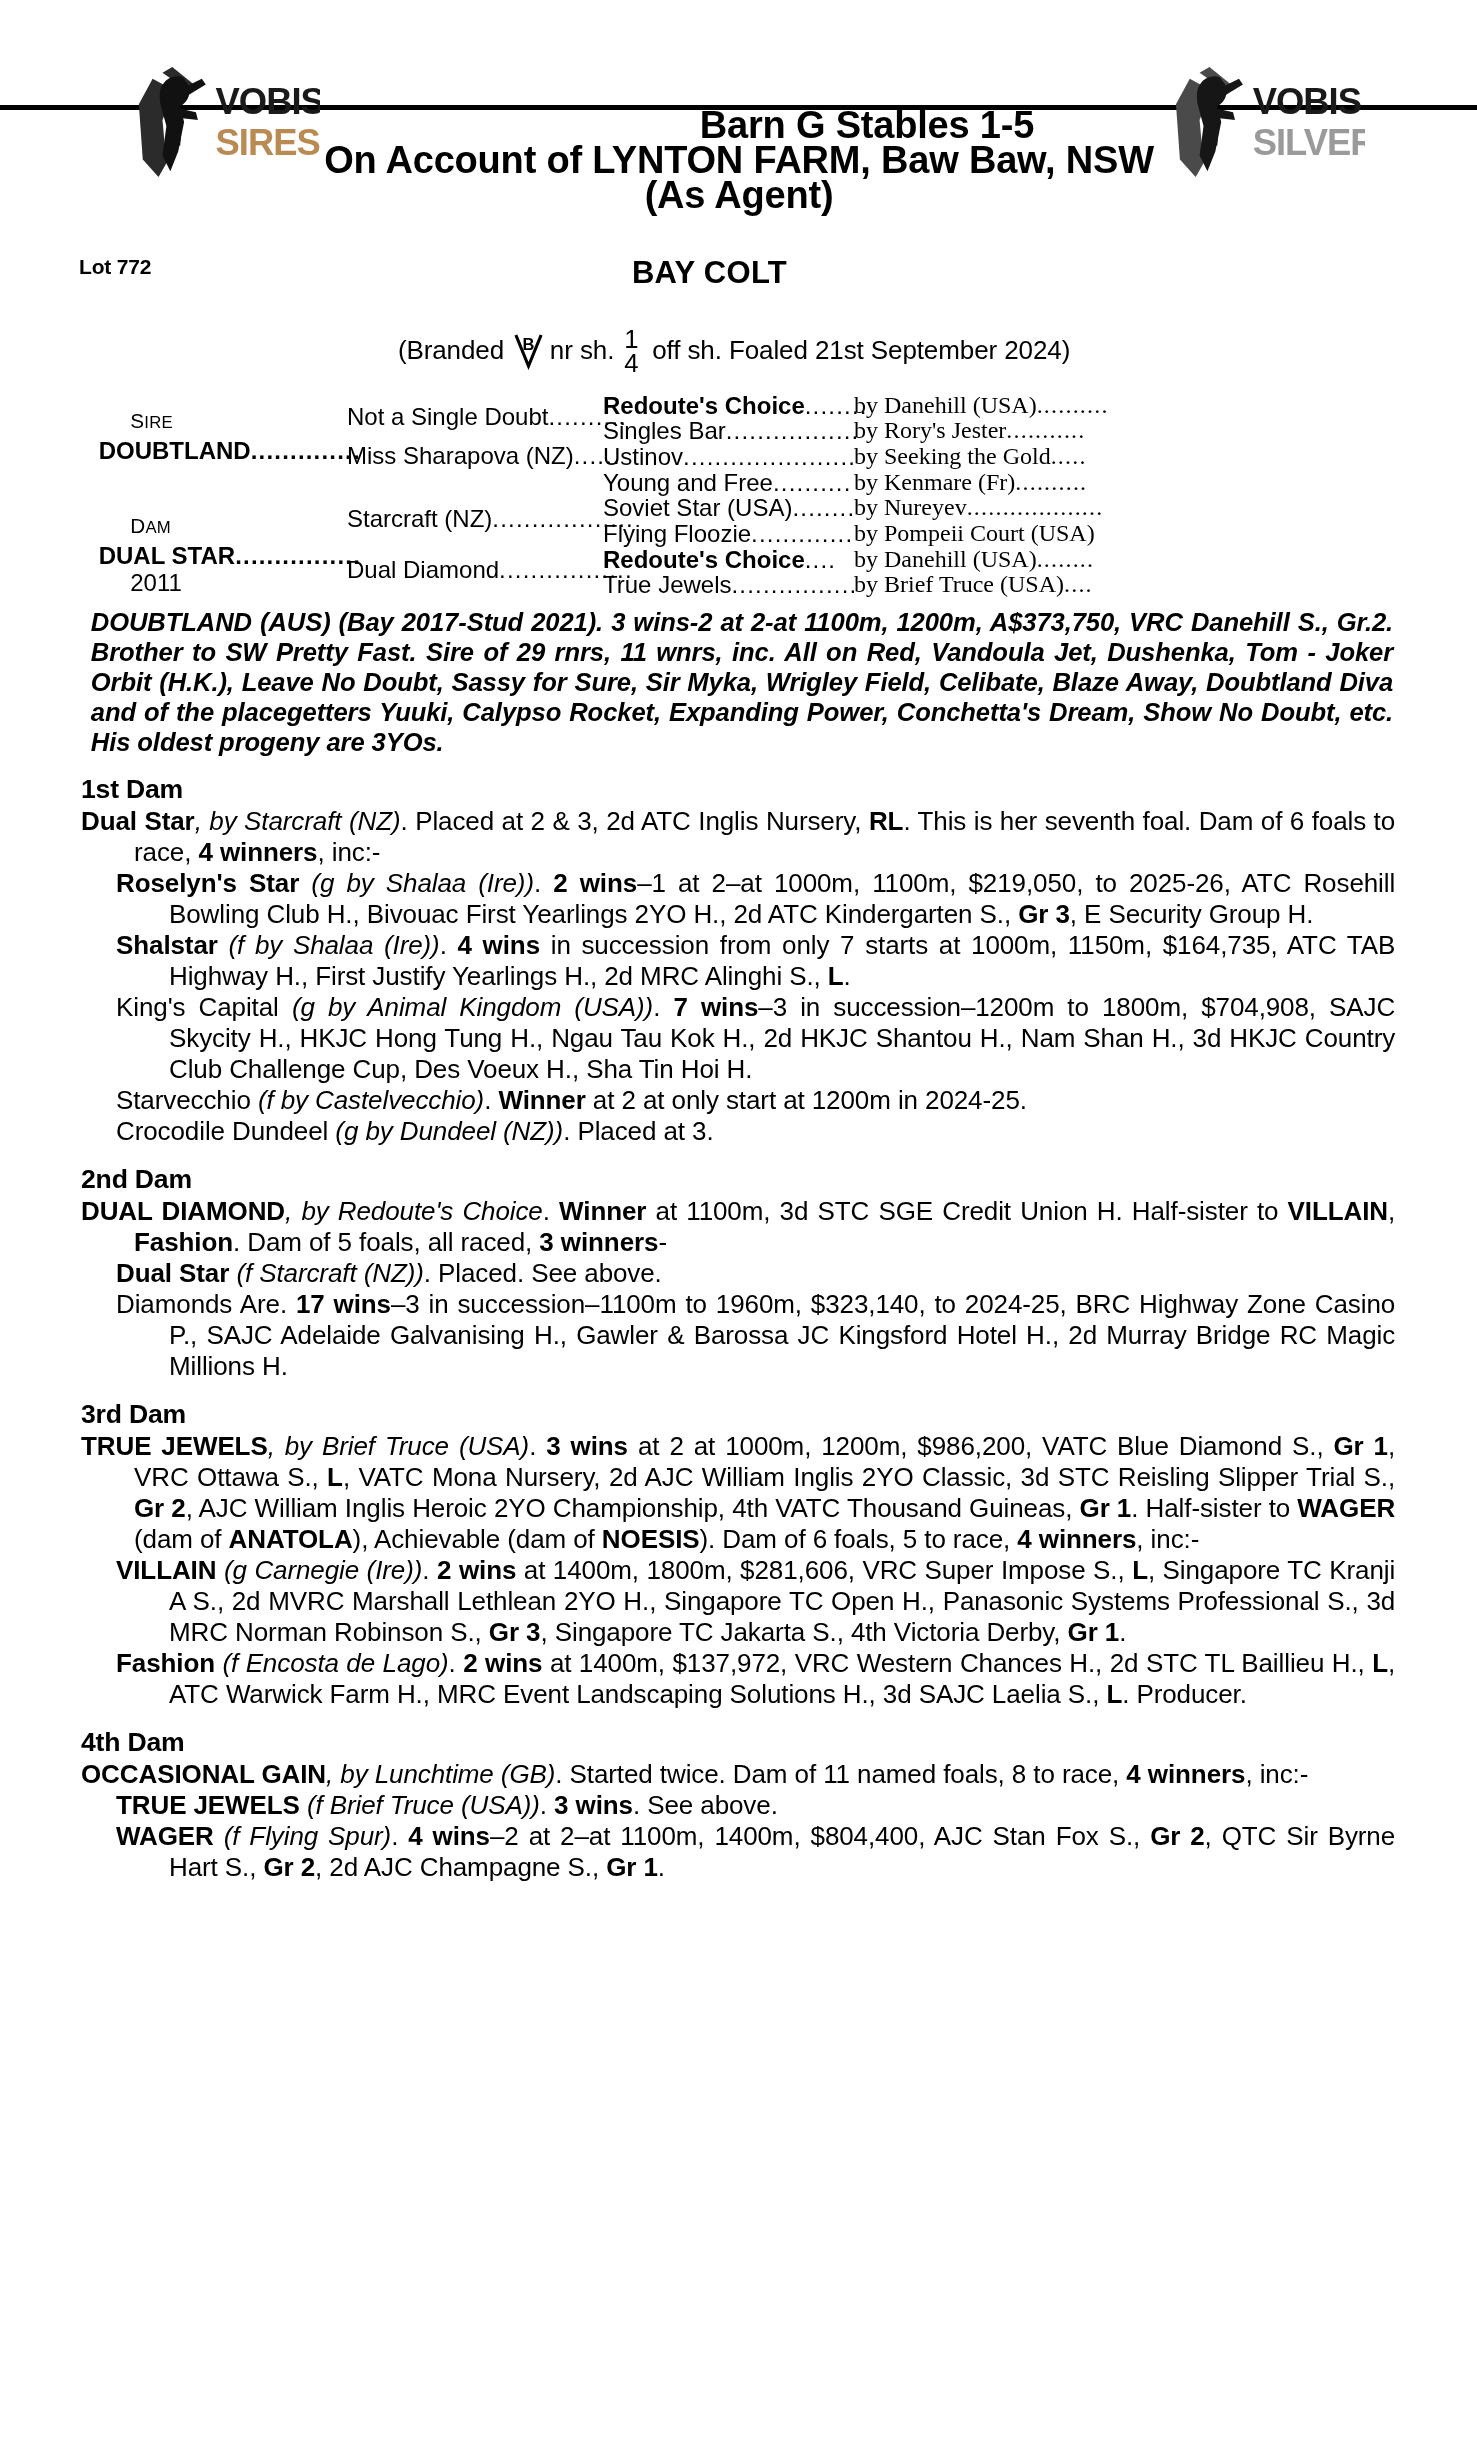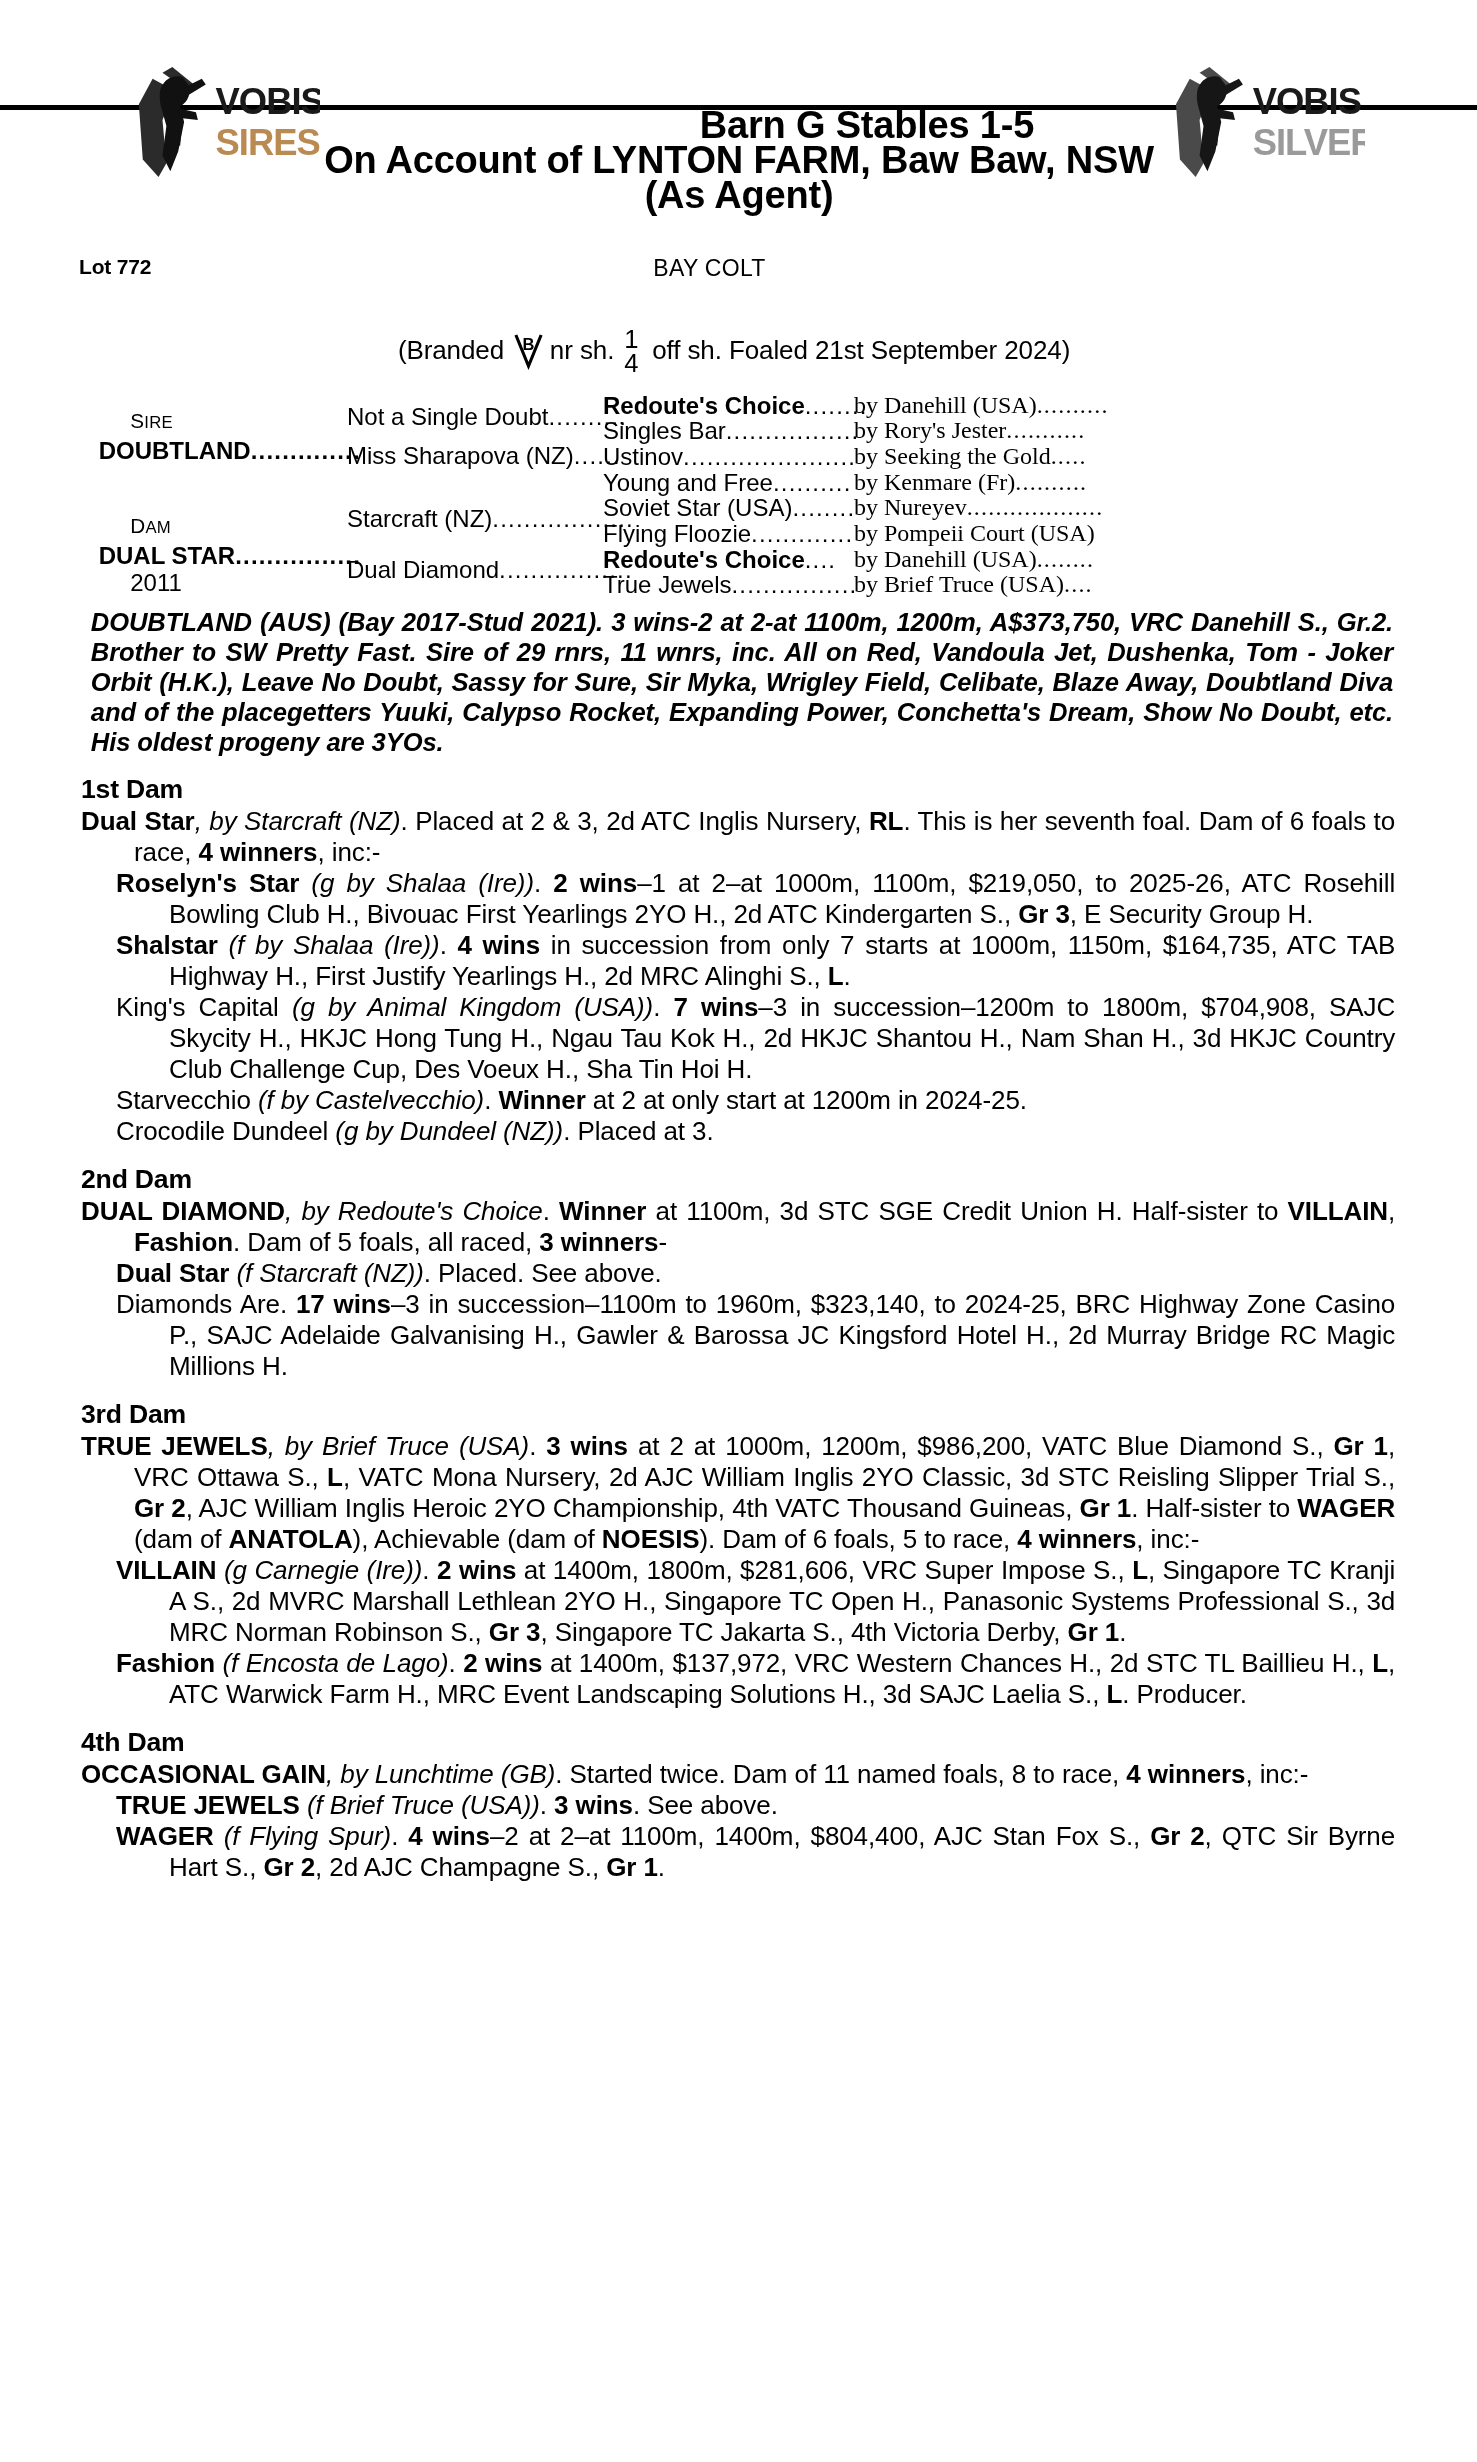--- a/index.html
+++ b/index.html
@@ -71,22 +71,22 @@
     position: absolute;
     left: 0;
     top: 0;
     font-size: 21px;
     font-weight: bold;
     font-stretch: condensed;
     letter-spacing: -0.2px;
   }
   .colt-title {
     text-align: center;
-    font-size: 23px;
-    font-weight: normal;
+    font-size: 31px;
+    font-weight: bold;
     font-stretch: condensed;
     letter-spacing: 0.3px;
     padding-right: 59px;
   }
 
   .brand-row {
     display: flex;
     justify-content: center;
     align-items: center;
     font-size: 26px;

